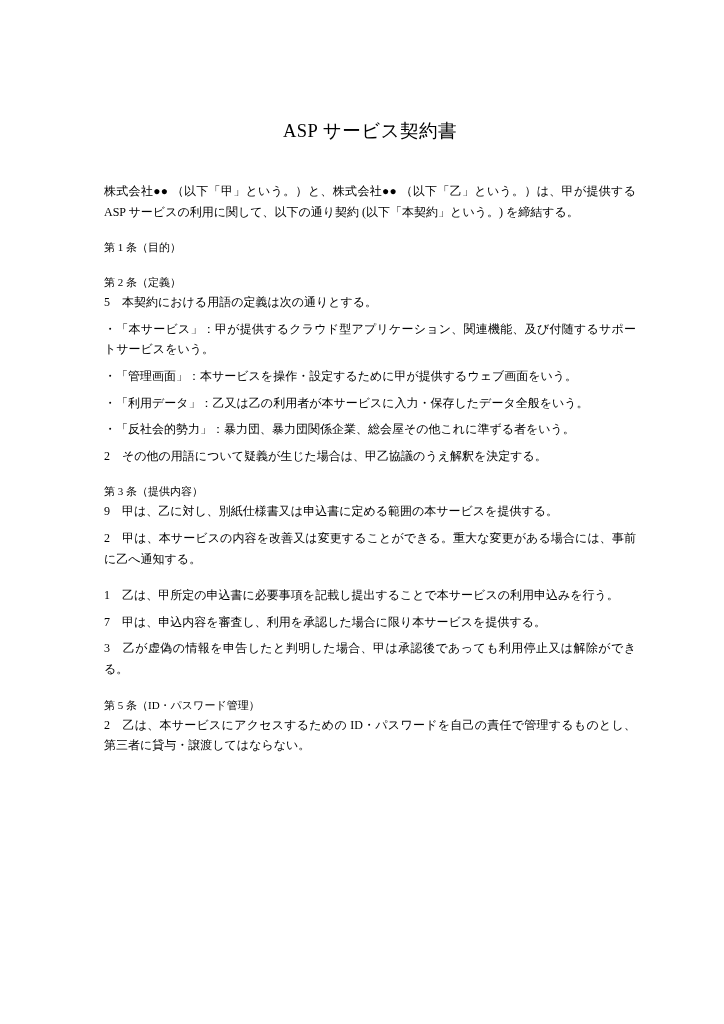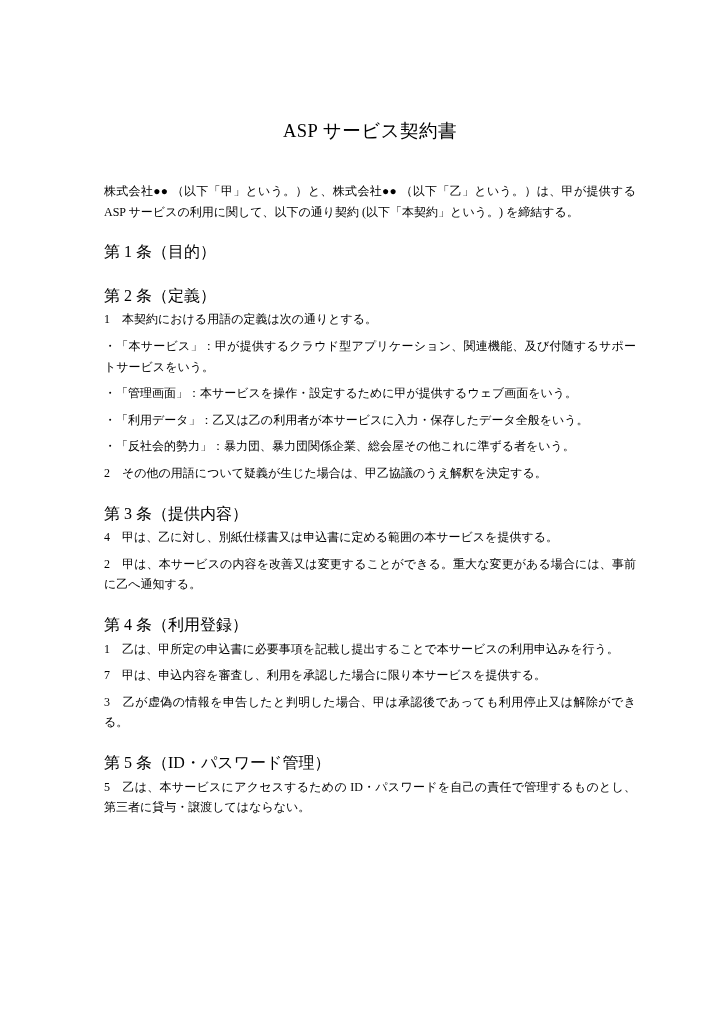--- a/index.html
+++ b/index.html
@@ -36,21 +36,21 @@
     text-align: justify;
     text-justify: inter-ideograph;
   }
   .block {
     margin-bottom: 16px;
   }
   .block:last-child {
     margin-bottom: 0;
   }
   .heading {
-    font-size: 16px;
+    font-size: 11px;
     line-height: 1.72;
     margin: 0;
   }
 </style>
 </head>
 <body>
 
 <div class="page">
 
   <h1 class="doc-title">ASP サービス契約書</h1>
@@ -58,39 +58,38 @@
   <div class="block">
     <p class="para">株式会社●● （以下「甲」という。）と、株式会社●● （以下「乙」という。）は、甲が提供する ASP サービスの利用に関して、以下の通り契約 (以下「本契約」という。) を締結する。</p>
   </div>
 
   <div class="block">
     <p class="heading">第 1 条（目的）</p>
   </div>
 
   <div class="block">
     <p class="heading">第 2 条（定義）</p>
-    <p class="para">1　本契約における用語の定義は次の通りとする。</p>
+    <p class="para">5　本契約における用語の定義は次の通りとする。</p>
     <p class="para">・「本サービス」：甲が提供するクラウド型アプリケーション、関連機能、及び付随するサポートサービスをいう。</p>
     <p class="para">・「管理画面」：本サービスを操作・設定するために甲が提供するウェブ画面をいう。</p>
     <p class="para">・「利用データ」：乙又は乙の利用者が本サービスに入力・保存したデータ全般をいう。</p>
     <p class="para">・「反社会的勢力」：暴力団、暴力団関係企業、総会屋その他これに準ずる者をいう。</p>
     <p class="para">2　その他の用語について疑義が生じた場合は、甲乙協議のうえ解釈を決定する。</p>
   </div>
 
   <div class="block">
     <p class="heading">第 3 条（提供内容）</p>
-    <p class="para">4　甲は、乙に対し、別紙仕様書又は申込書に定める範囲の本サービスを提供する。</p>
+    <p class="para">9　甲は、乙に対し、別紙仕様書又は申込書に定める範囲の本サービスを提供する。</p>
     <p class="para">2　甲は、本サービスの内容を改善又は変更することができる。重大な変更がある場合には、事前に乙へ通知する。</p>
   </div>
 
   <div class="block">
-    <p class="heading">第 4 条（利用登録）</p>
     <p class="para">1　乙は、甲所定の申込書に必要事項を記載し提出することで本サービスの利用申込みを行う。</p>
     <p class="para">7　甲は、申込内容を審査し、利用を承認した場合に限り本サービスを提供する。</p>
     <p class="para">3　乙が虚偽の情報を申告したと判明した場合、甲は承認後であっても利用停止又は解除ができる。</p>
   </div>
 
   <div class="block">
     <p class="heading">第 5 条（ID・パスワード管理）</p>
-    <p class="para">5　乙は、本サービスにアクセスするための ID・パスワードを自己の責任で管理するものとし、第三者に貸与・譲渡してはならない。</p>
+    <p class="para">2　乙は、本サービスにアクセスするための ID・パスワードを自己の責任で管理するものとし、第三者に貸与・譲渡してはならない。</p>
   </div>
 
 </div>
 
 </body></html>

